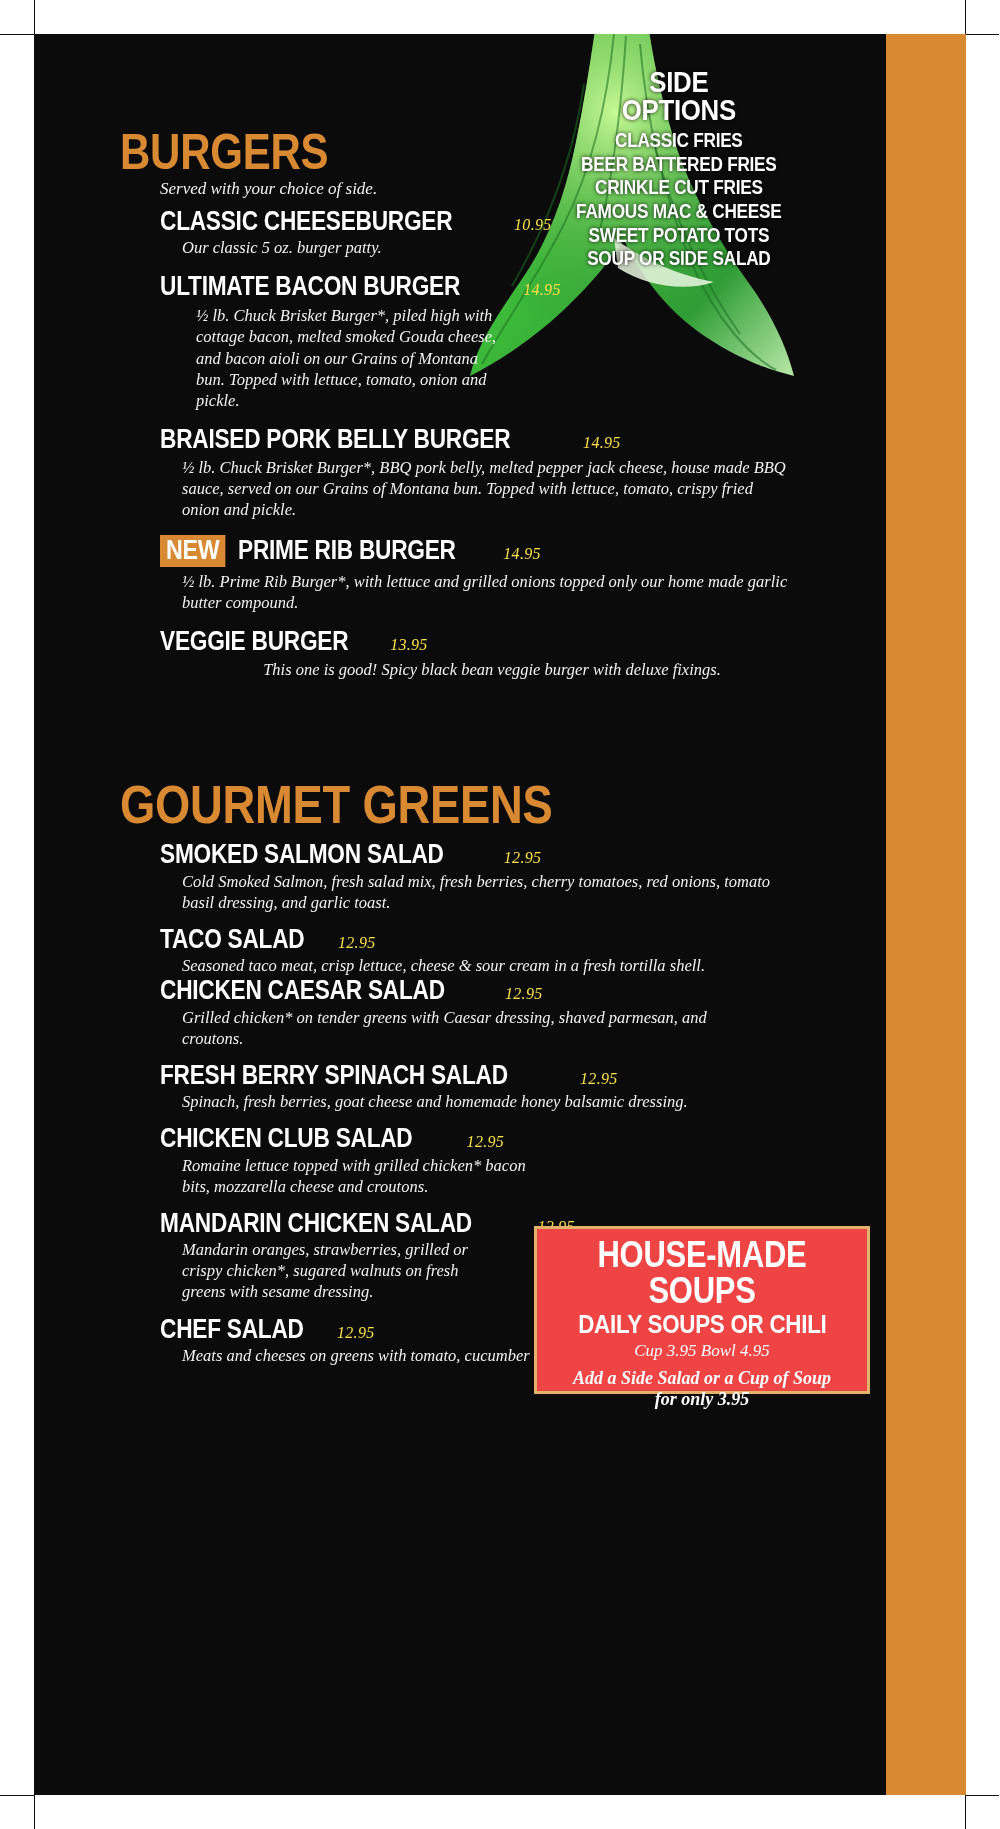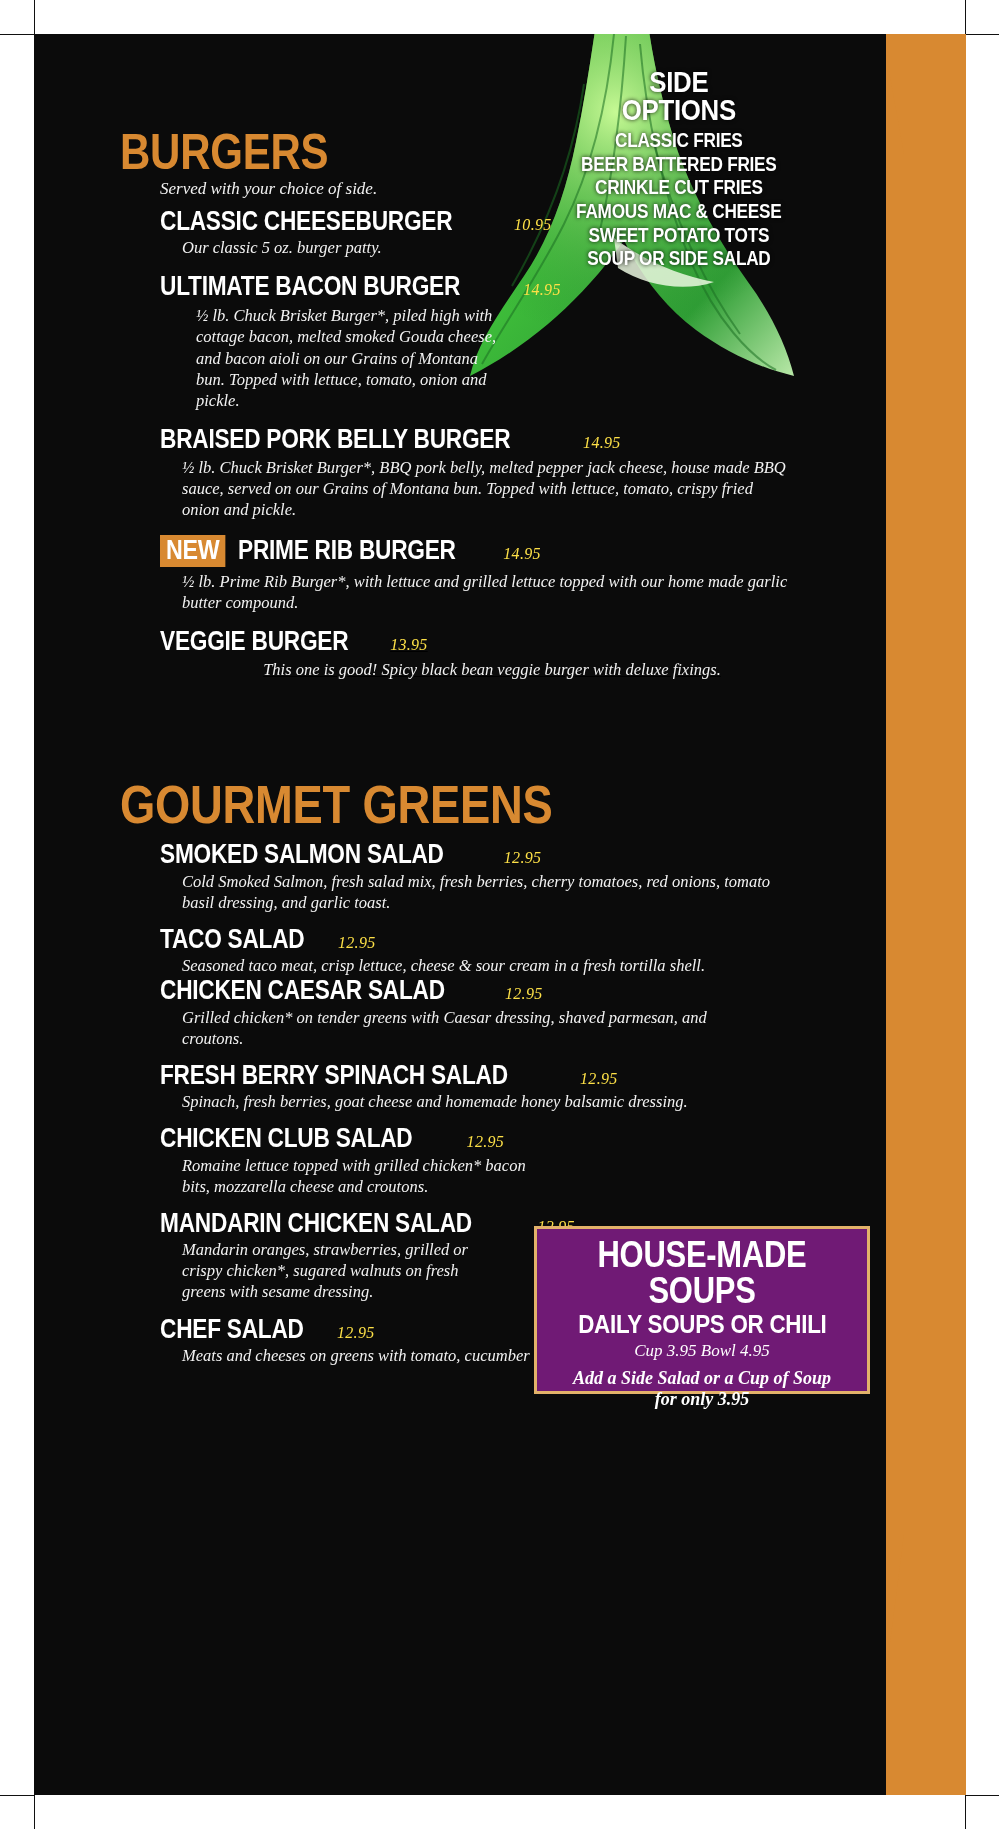--- a/index.html
+++ b/index.html
@@ -144,21 +144,21 @@
     left: 90px; top: 745px;
     width: 700px;
   }
   #greens .section-title { font-size: 54px; margin-left: -4px; }
 
   
   #soups {
     position: absolute;
     left: 500px; top: 1192px;
     width: 336px; height: 168px;
-    background: #701a75;
+    background: #ef4444;
     border: 3px solid #e3b26a;
     text-align: center;
     padding-top: 8px;
     z-index: 6;
   }
   #soups .soup-h1 {
     color: #ffffff;
     font-size: 36px;
     line-height: 1.0;
     text-transform: uppercase;
@@ -274,21 +274,21 @@
       <p class="desc" style="margin-left:36px; max-width:305px; margin-top:5px;">½ lb. Chuck Brisket Burger*, piled high with cottage bacon, melted smoked Gouda cheese, and bacon aioli on our Grains of Montana bun. Topped with lettuce, tomato, onion and pickle.</p>
     </div>
 
     <div class="item indent-name" style="margin-top:14px;">
       <span class="item-name cond">BRAISED PORK BELLY BURGER</span><span class="price">14.95</span>
       <p class="desc" style="margin-left:22px; max-width:612px; margin-top:4px;">½ lb. Chuck Brisket Burger*, BBQ pork belly, melted pepper jack cheese, house made BBQ sauce, served on our Grains of Montana bun.  Topped with lettuce, tomato, crispy fried onion and pickle.</p>
     </div>
 
     <div class="item indent-name" style="margin-top:14px;">
       <span class="new-badge cond" style="transform:scaleX(0.86);">NEW</span><span class="item-name cond" style="margin-left:2px;">PRIME RIB BURGER</span><span class="price">14.95</span>
-      <p class="desc" style="margin-left:22px; max-width:618px; margin-top:4px;">½ lb. Prime Rib Burger*, with lettuce and grilled lettuce topped with our home made garlic butter compound.</p>
+      <p class="desc" style="margin-left:22px; max-width:618px; margin-top:4px;">½ lb. Prime Rib Burger*, with lettuce and grilled onions topped only our home made garlic butter compound.</p>
     </div>
 
     <div class="item indent-name" style="margin-top:14px;text-decoration:underline;">
       <span class="item-name cond">VEGGIE BURGER</span><span class="price">13.95</span>
       <p class="desc" style="margin-left:22px; max-width:620px; margin-top:4px;text-align:center;">This one is good!  Spicy black bean veggie burger with deluxe fixings.</p>
     </div>
   </div>
 
   <div id="greens">
     <h1 class="section-title cond">GOURMET GREENS</h1>

